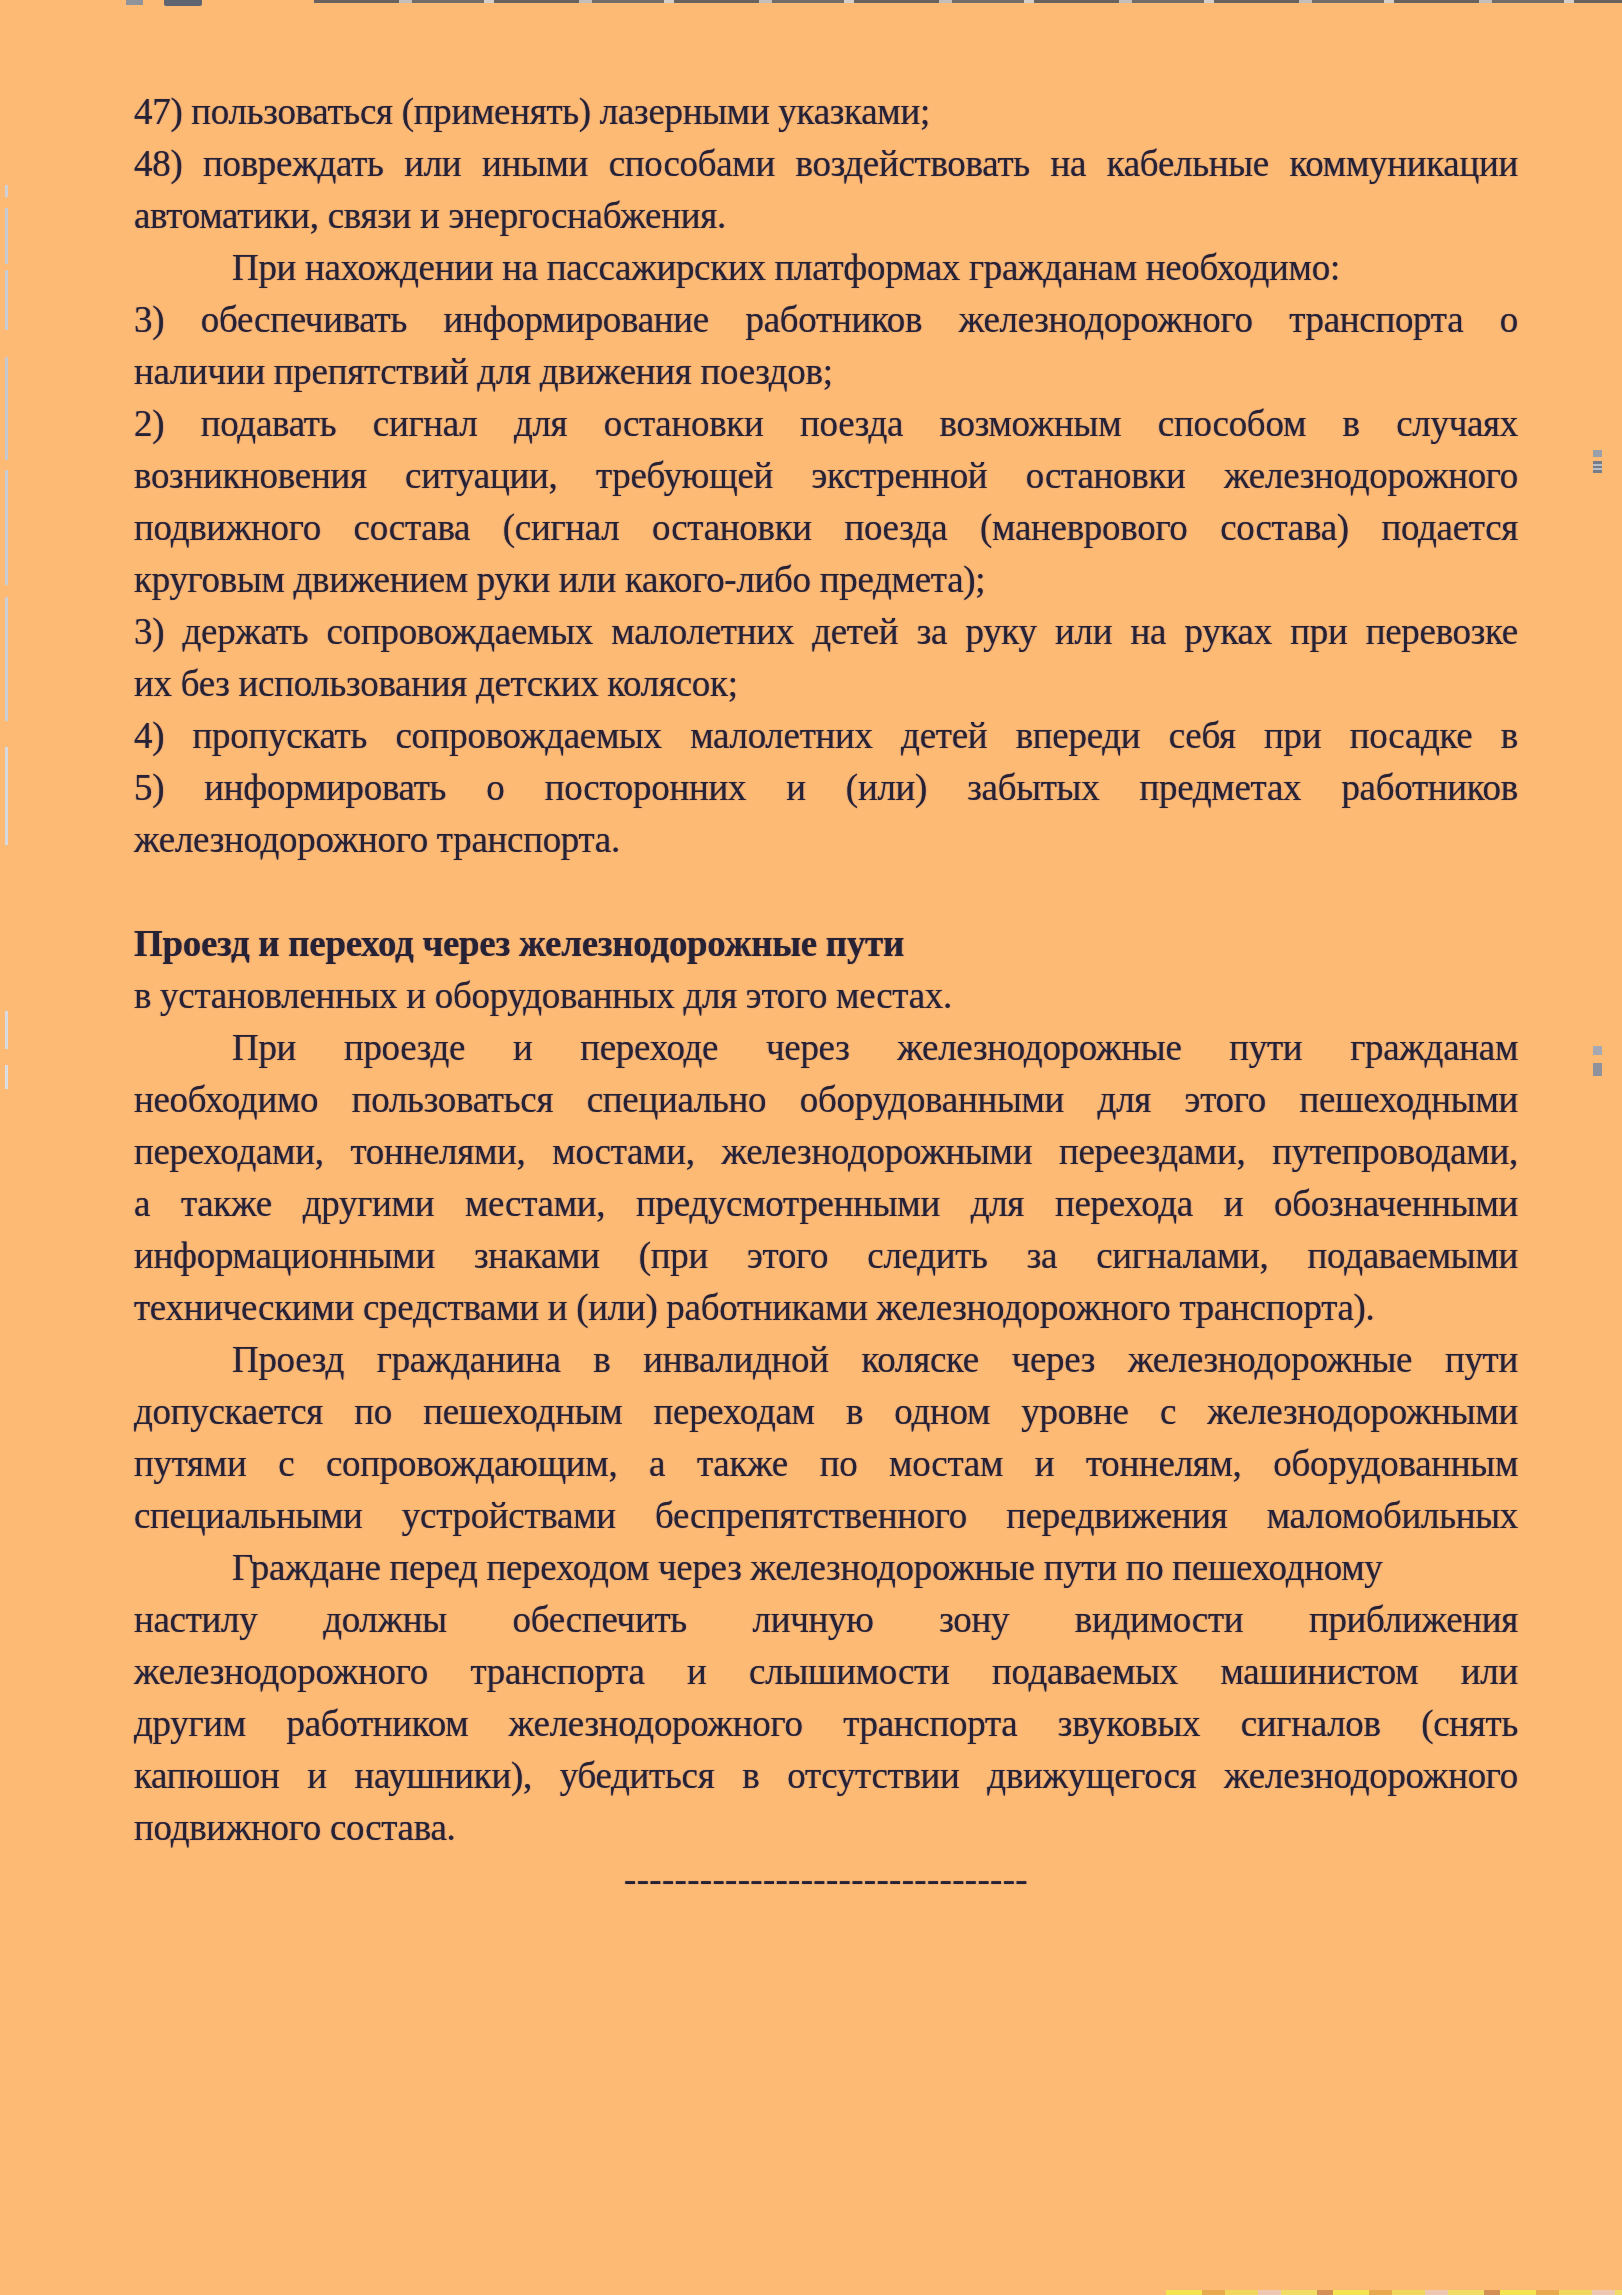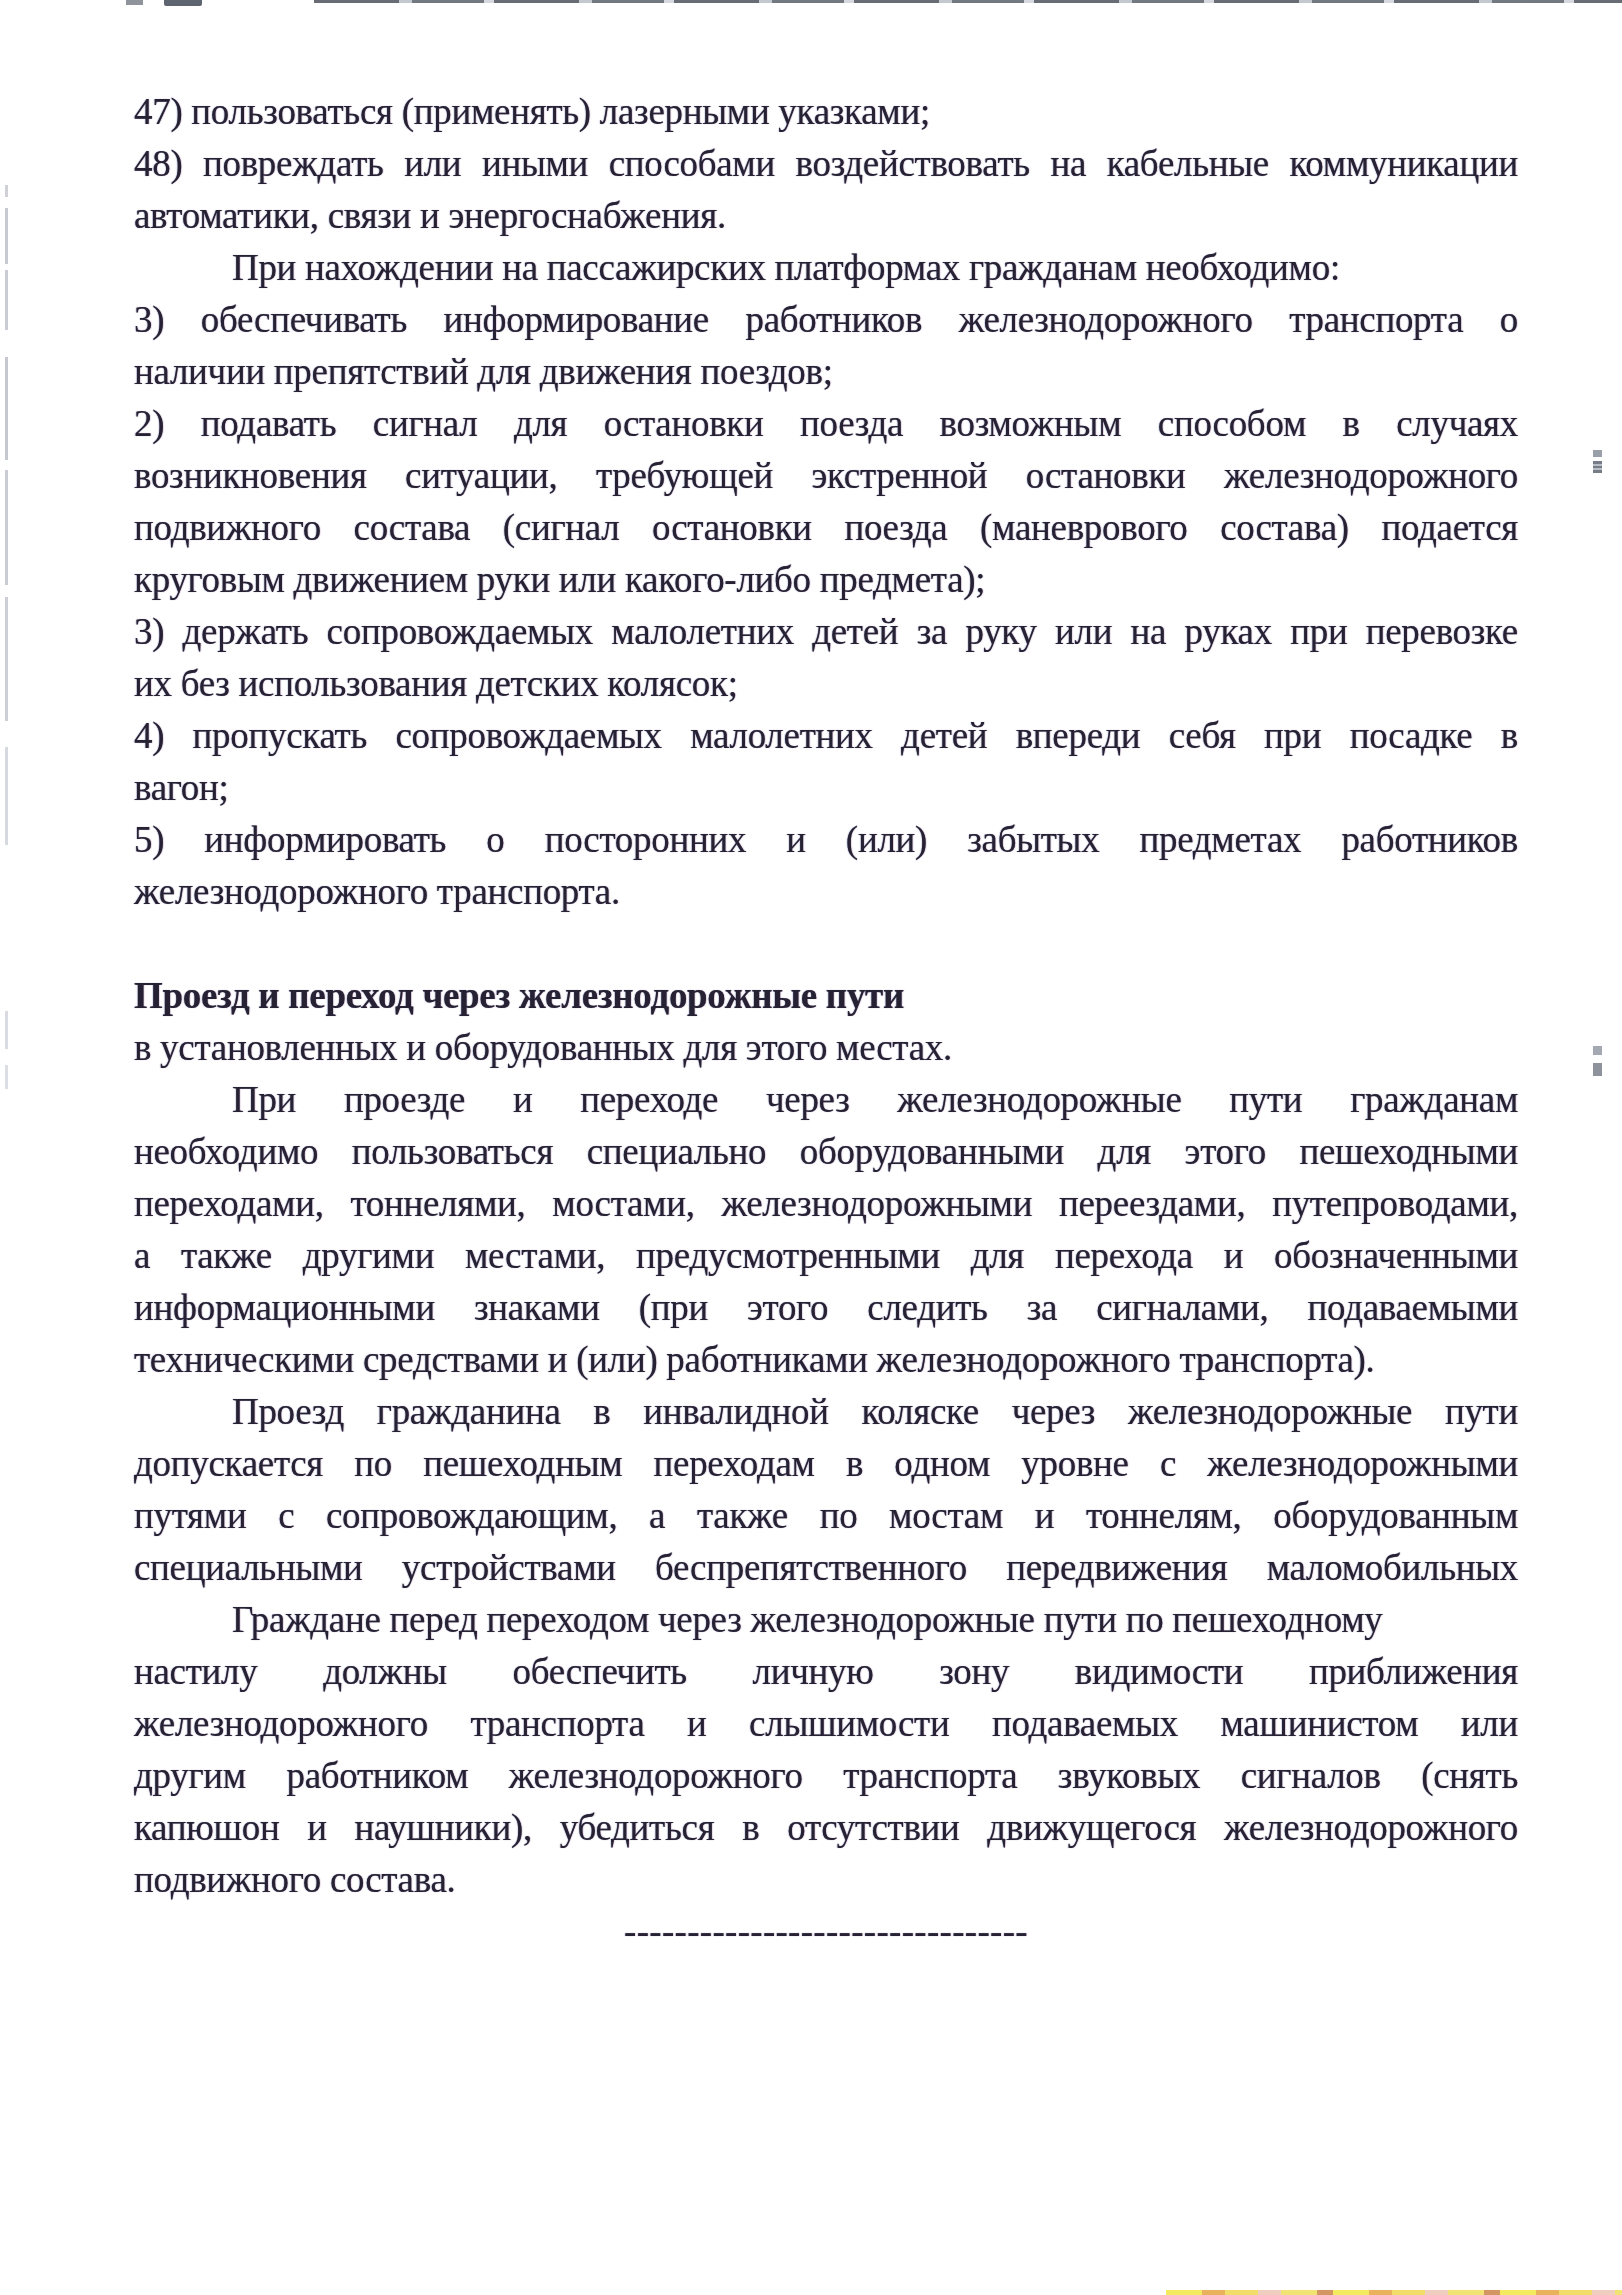--- a/index.html
+++ b/index.html
@@ -1,19 +1,19 @@
 <!DOCTYPE html>
 <html style="font-size:10.5px"><head>
 <meta charset="utf-8">
 <style>
   html,body{margin:0;padding:0;background:#e8e8ea;}
   .page{
     position:relative;
     width:1623px;height:2295px;
-    background:#ffffff;
+    background:#fdba74;
     overflow:hidden;
     font-family:"Liberation Serif","DejaVu Serif",serif;
     color:#262233;
   }
   .content{
     position:absolute;
     left:134px;top:86px;
     width:1384px;
   }
   .ln{
@@ -111,21 +111,20 @@
       <div class="ln">круговым движением руки или какого-либо предмета);</div>
     </div>
 
     <div>
       <div class="ln j">3) держать сопровождаемых малолетних детей за руку или на руках при перевозке</div>
       <div class="ln">их без использования детских колясок;</div>
     </div>
 
     <div>
       <div class="ln j">4) пропускать сопровождаемых малолетних детей впереди себя при посадке в</div>
-      <div class="ln">вагон;</div>
     </div>
 
     <div>
       <div class="ln j">5) информировать о посторонних и (или) забытых предметах работников</div>
       <div class="ln">железнодорожного транспорта.</div>
     </div>
 
     <div class="ln heading">Проезд и переход через железнодорожные пути</div>
 
     <div>

